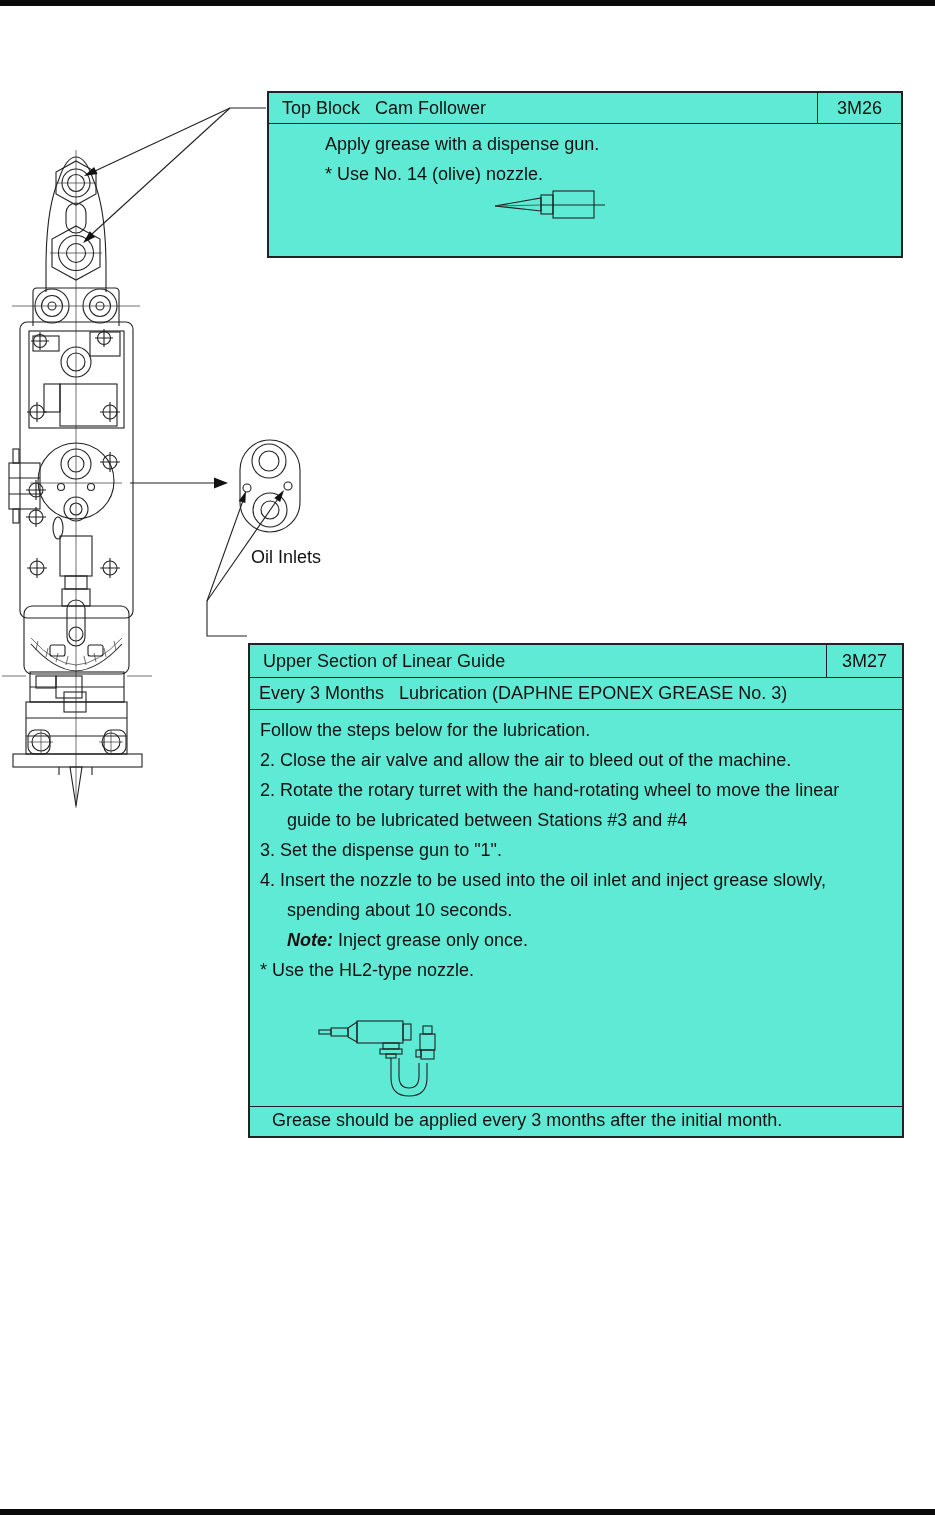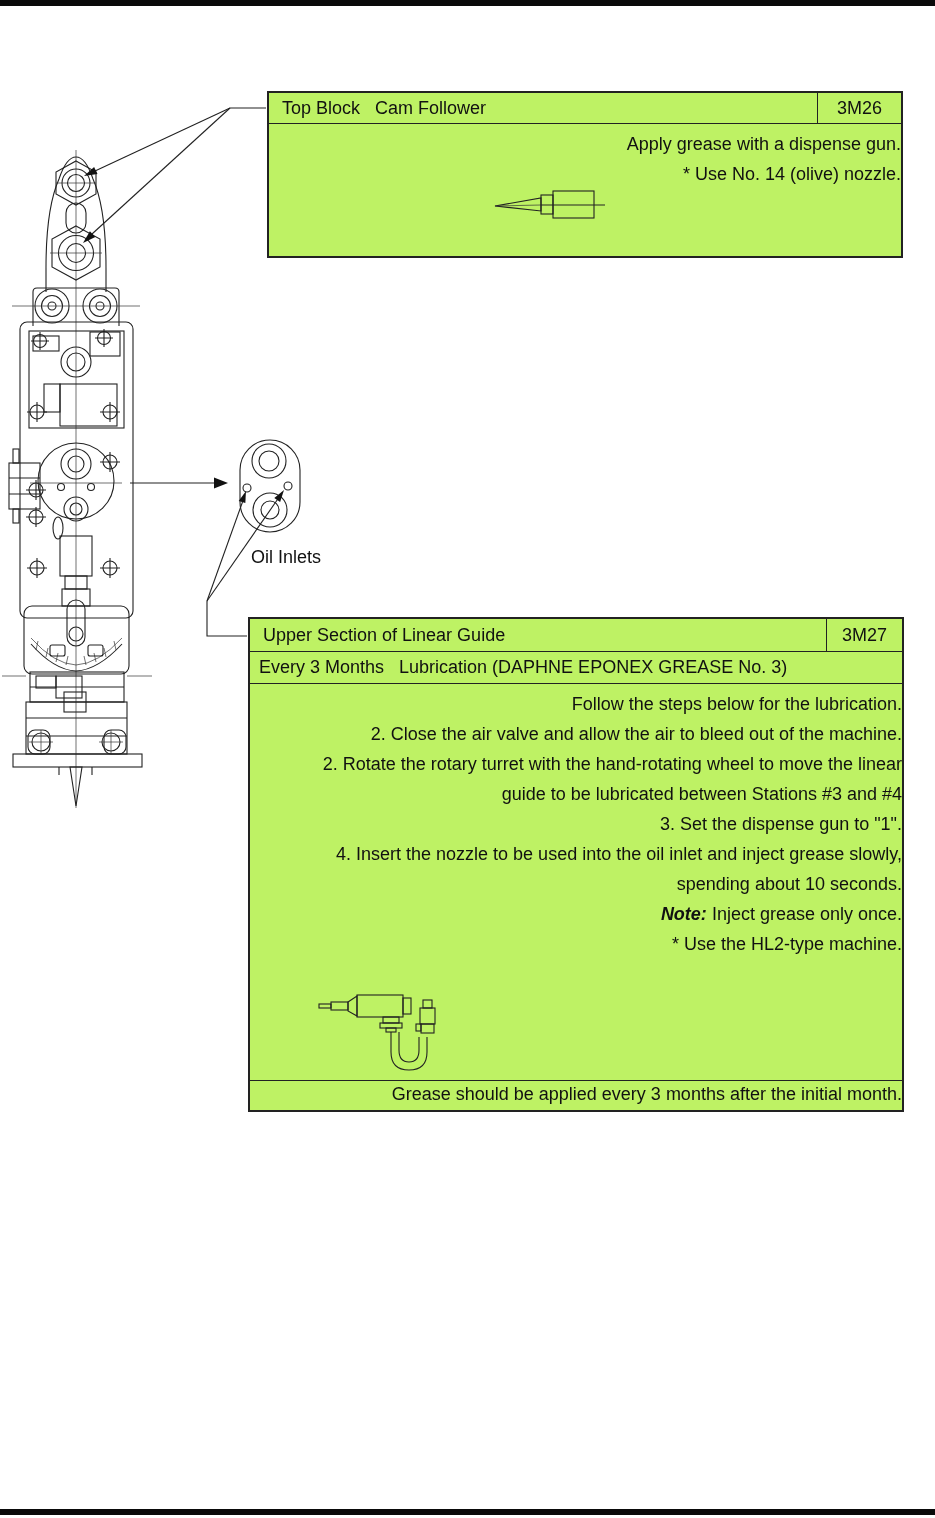--- a/index.html
+++ b/index.html
@@ -9,44 +9,44 @@
     color:#111; overflow:hidden; margin:0 auto;
   }
   .rule { position:absolute; left:0; width:935px; background:#0a0a0a; }
   .rule-top { top:0; height:6px; }
   .rule-bottom { top:1509px; height:6px; }
 
   .art { position:absolute; left:0; top:80px; width:340px; height:740px; pointer-events:none; }
 
   .oil-label { position:absolute; left:251px; top:547px; font-size:18px; white-space:pre; }
 
-  .card { position:absolute; background:#bef264; border:2px solid #222;text-align:right; }
+  .card { position:absolute; background:#5eead4; border:2px solid #222; }
   .card .hdr { display:flex; border-bottom:1.5px solid #222; }
   .card .hdr .title { flex:1; padding-left:13px; white-space:pre; display:flex; align-items:center; font-size:18px; }
   .card .hdr .code { border-left:1.5px solid #222; display:flex; align-items:center; justify-content:center; font-size:18px; }
   .card .sched { border-bottom:1.5px solid #222; padding-left:9px; display:flex; align-items:center; white-space:pre; font-size:18px; }
   .card .bodyc { position:relative; }
   .line { height:30px; line-height:30px; padding-left:10px; white-space:pre; font-size:18px; }
   .ind { padding-left:37px; }
   .b { font-weight:bold; white-space:pre;font-style:italic; }
 
   .card1 { left:267px; top:91px; width:636px; height:167px; }
   .card1 .hdr { height:31px; }
   .card1 .code { width:84px; }
   .card1 .sched { height:32px; }
   .card1 .bodyc { height:100px; padding-top:5px;margin-left:46px; }
   .nozzle1 { position:absolute; left:178px; top:60px; }
 
-  .card2 { left:248px; top:617px; width:656px; height:495px; }
+  .card2 { left:248px; top:643px; width:656px; height:495px; }
   .card2 .hdr { height:33px; }
   .card2 .code { width:76px; }
   .card2 .sched { height:32px; }
   .card2 .bodyc { height:396px; padding-top:5px; }
   .nozzle2 { position:absolute; left:45px; top:306px; }
-  .card2 .foot { border-top:1.5px solid #222; height:28px; line-height:26px; padding-left:16px; white-space:pre; font-size:18px; }
+  .card2 .foot { border-top:1.5px solid #222; height:28px; line-height:26px; padding-left:22px; white-space:pre; font-size:18px; }
 
   svg .ln { fill:none; stroke:#222; stroke-width:1.1; }
   svg .th { fill:none; stroke:#333; stroke-width:0.7; }
   svg .ar { fill:#111; stroke:none; }
 </style>
 </head>
 <body>
 
 <div class="page">
   <div class="rule rule-top"></div>
@@ -211,21 +211,21 @@
     <div class="sched">Every 3 Months   Lubrication (DAPHNE EPONEX GREASE No. 3)</div>
     <div class="bodyc">
       <div class="line">Follow the steps below for the lubrication.</div>
       <div class="line">2. Close the air valve and allow the air to bleed out of the machine.</div>
       <div class="line">2. Rotate the rotary turret with the hand-rotating wheel to move the linear</div>
       <div class="line ind">guide to be lubricated between Stations #3 and #4</div>
       <div class="line">3. Set the dispense gun to "1".</div>
       <div class="line">4. Insert the nozzle to be used into the oil inlet and inject grease slowly,</div>
       <div class="line ind">spending about 10 seconds.</div>
       <div class="line ind"><span class="b">Note:</span><span> Inject grease only once.</span></div>
-      <div class="line">* Use the HL2-type machine.</div>
+      <div class="line">* Use the HL2-type nozzle.</div>
       <svg class="nozzle2" width="165" height="95" viewBox="0 0 165 95">
         <rect class="ln" x="24" y="14" width="12" height="4"></rect>
         <rect class="ln" x="36" y="12" width="17" height="8"></rect>
         <polygon class="ln" points="53,12 62,6 62,26 53,21"></polygon>
         <rect class="ln" x="62" y="5" width="46" height="22"></rect>
         <rect class="ln" x="108" y="8" width="8" height="16"></rect>
         <rect class="ln" x="88" y="27" width="16" height="6"></rect>
         <rect class="ln" x="85" y="33" width="22" height="5"></rect>
         <rect class="ln" x="91" y="38" width="10" height="4"></rect>
         <path class="ln" d="M96,42 V62 Q96,80 114,80 Q132,80 132,62 V47"></path>

